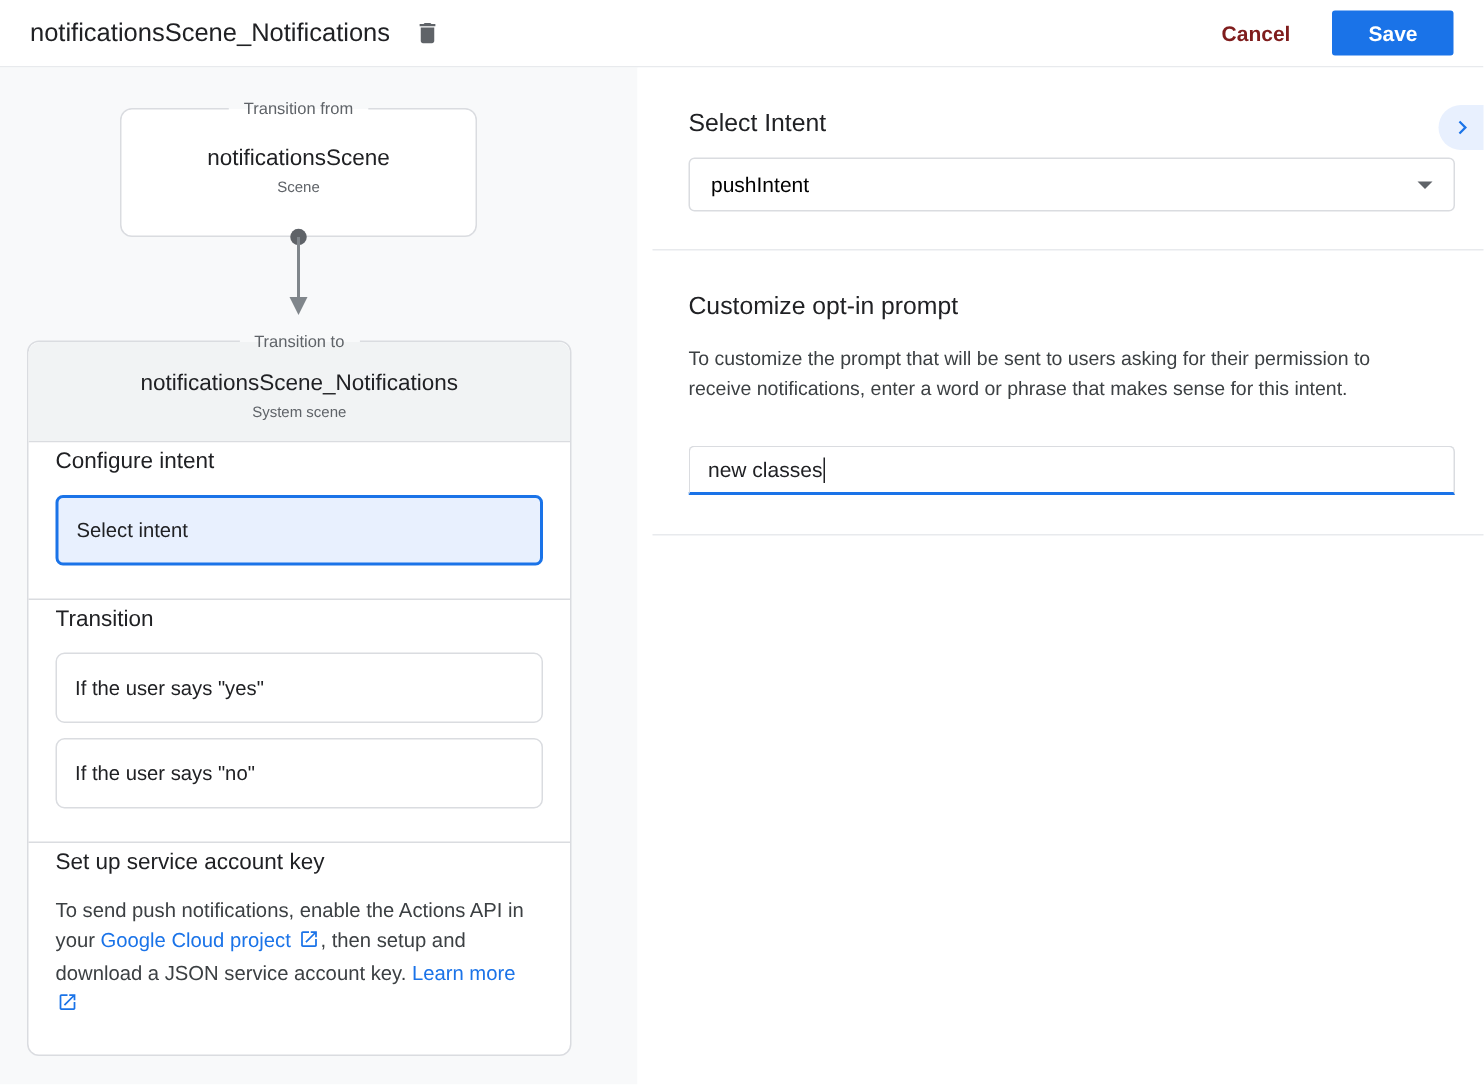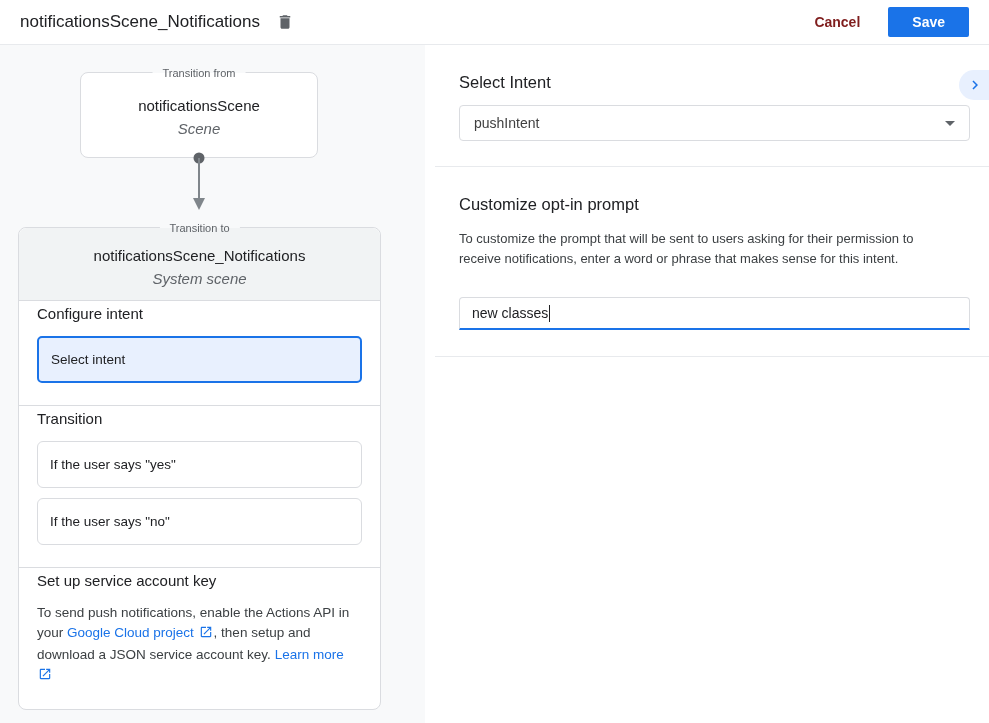--- a/index.html
+++ b/index.html
@@ -57,21 +57,21 @@
     padding-top: 24px;
   }
   .legend {
     position: absolute; top: -7px; left: 50%; transform: translateX(-50%);
     font-size: 11px; color: #5f6368; white-space: nowrap;
     padding: 0 10px; line-height: 14px;
   }
   .legend-from { background: linear-gradient(#f8f9fa 50%, #ffffff 50%); }
   .legend-to   { background: linear-gradient(#f8f9fa 50%, #f1f3f4 50%); }
   .node-name { font-size: 15px; color: #202124; }
-  .node-type { font-size: 15px; color: #5f6368; margin-top: 6px; font-style: italic; }
+  .node-type { font-size: 10px; color: #5f6368; margin-top: 6px; }
 
   .connector { display: block; margin: -6px 0 0 189px; position: relative; z-index: 2; }
 
   
   .to-card {
     position: relative;
     margin: 13px 0 0 18px;
     width: 363px;
     background: #fff;
     border: 1px solid #dadce0; border-radius: 8px;
@@ -118,21 +118,21 @@
     padding-left: 6px;
     cursor: pointer;
   }
 
   .dropdown {
     margin-top: 13px;
     width: 511px; height: 36px;
     border: 1px solid #dadce0; border-radius: 4px;
     display: flex; align-items: center; justify-content: space-between;
     padding: 0 14px;
-    font-size: 14px; color: #404040;
+    font-size: 14px; color: #000000;
     background: #fff; cursor: pointer;
   }
   .dd-caret {
     width: 0; height: 0;
     border-left: 5px solid transparent;
     border-right: 5px solid transparent;
     border-top: 5px solid #5f6368;
   }
 
   .h-divider { border: none; border-top: 1px solid #e8eaed; margin: 25px 0 0 10px; }

